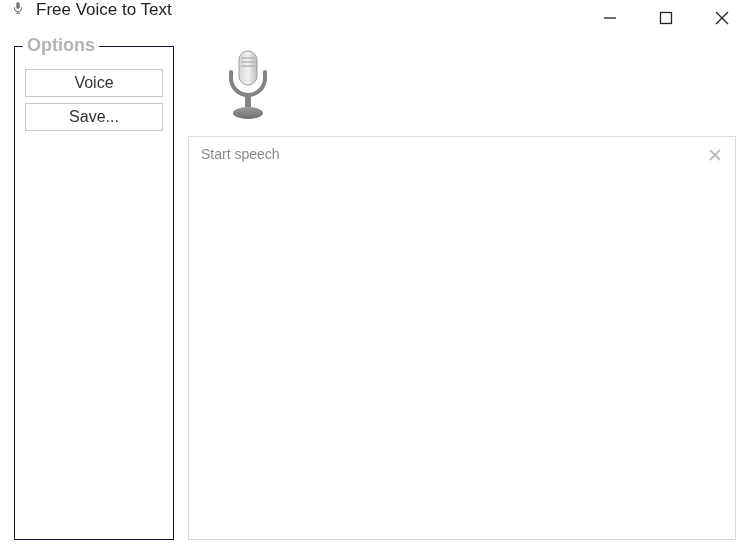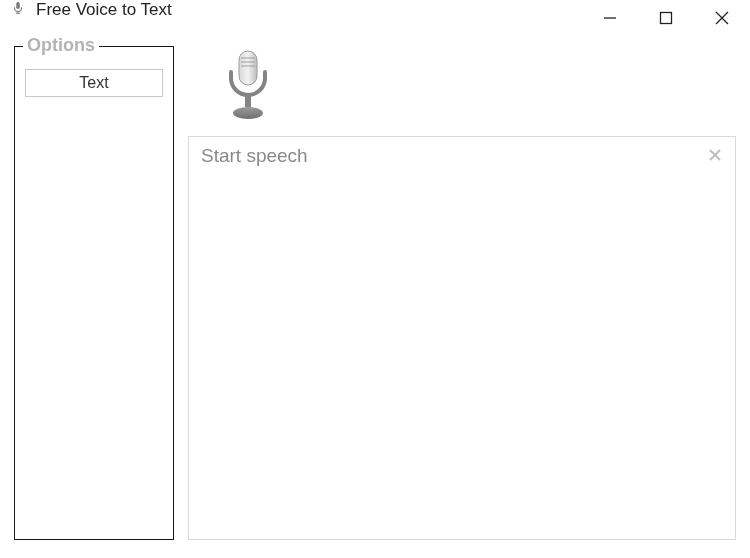--- a/index.html
+++ b/index.html
@@ -104,21 +104,21 @@
       width: 60px;
       height: 75px;
     }
     .text-panel {
       flex: 1;
       border: 1px solid #d9d9d9;
       position: relative;
       padding: 8px 12px;
     }
     .placeholder-text {
-      font-size: 19px;
+      font-size: 14px;
       color: #8a8a8a;
     }
     .clear-x {
       position: absolute;
       top: 8px;
       right: 10px;
       width: 20px;
       height: 20px;
       color: #bdbdbd;
       display: flex;
@@ -156,21 +156,22 @@
           <line x1="2" y1="2" x2="14" y2="14" stroke="#222" stroke-width="1.3"></line>
           <line x1="14" y1="2" x2="2" y2="14" stroke="#222" stroke-width="1.3"></line>
         </svg>
       </div>
     </div>
   </div>
 
   <div class="content">
     <div class="options-panel">
       <div class="options-legend">Options</div>
-      <div class="opt-button">Text</div>
+      <div class="opt-button">Voice</div>
+      <div class="opt-button">Save...</div>
     </div>
 
     <div class="main-area">
       <div class="mic-wrap">
         <span class="mic-icon">
           <svg viewBox="0 0 60 75" width="60" height="75">
             <defs>
               <linearGradient id="micBody" x1="0" y1="0" x2="1" y2="0">
                 <stop offset="0%" stop-color="#d8d8d8"></stop>
                 <stop offset="50%" stop-color="#f2f2f2"></stop>

